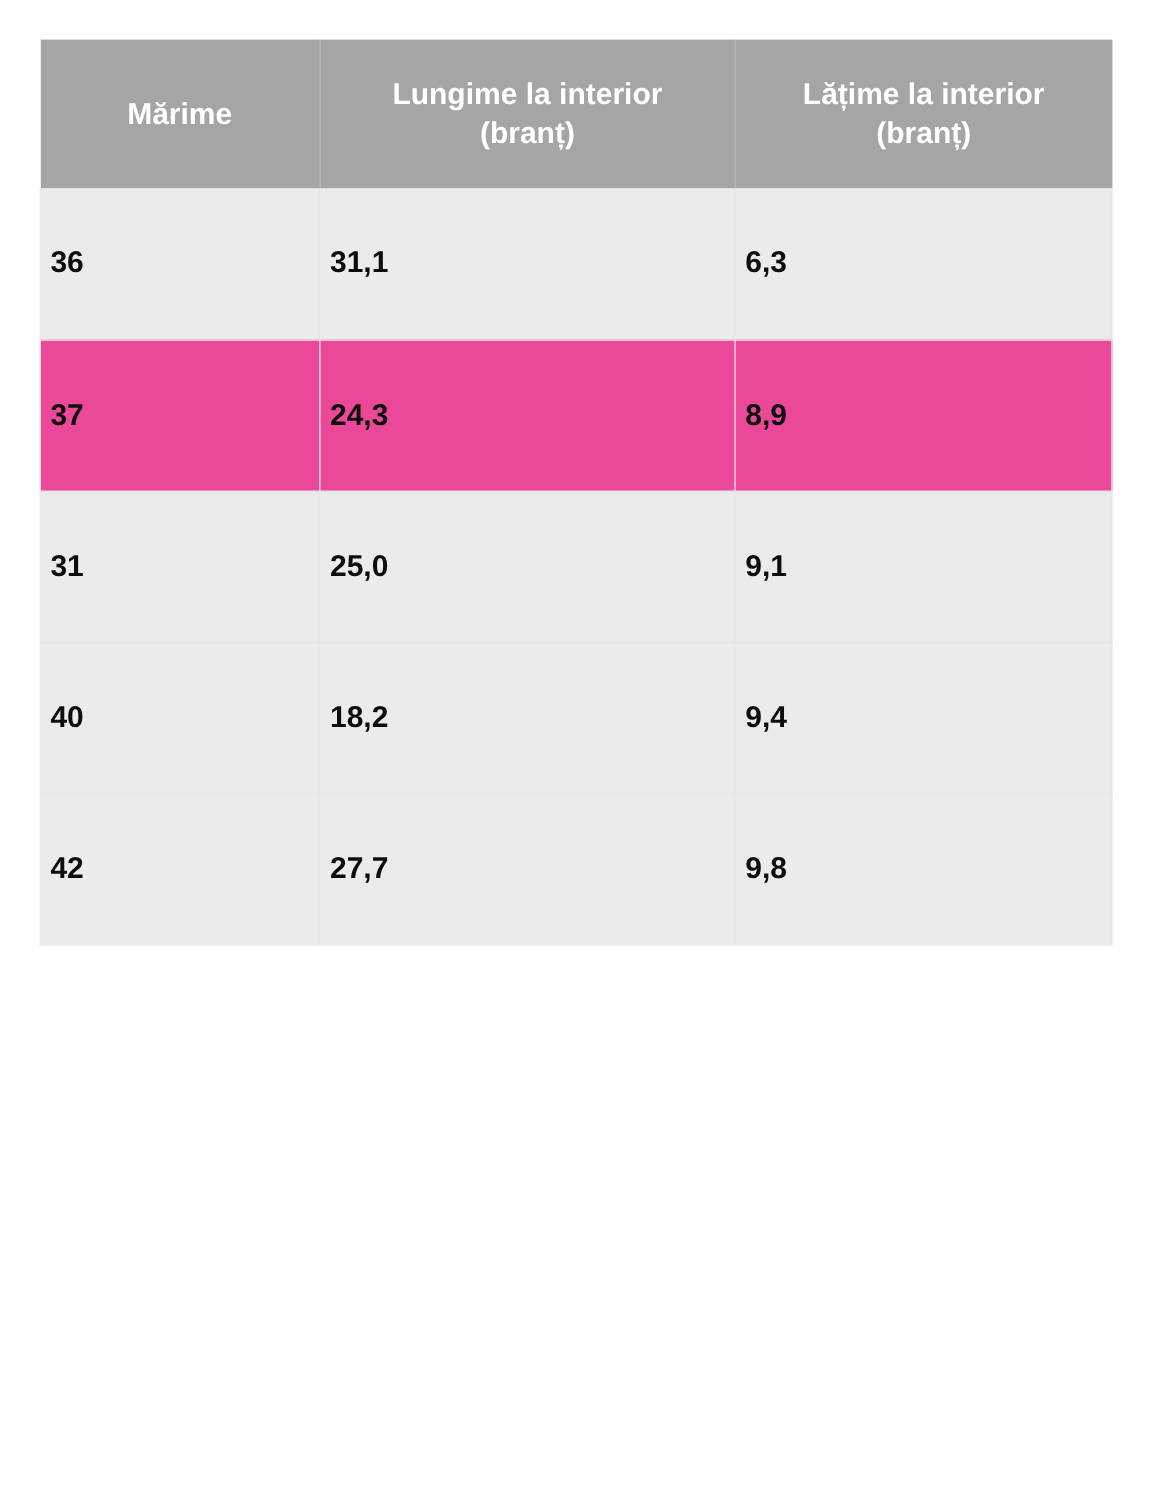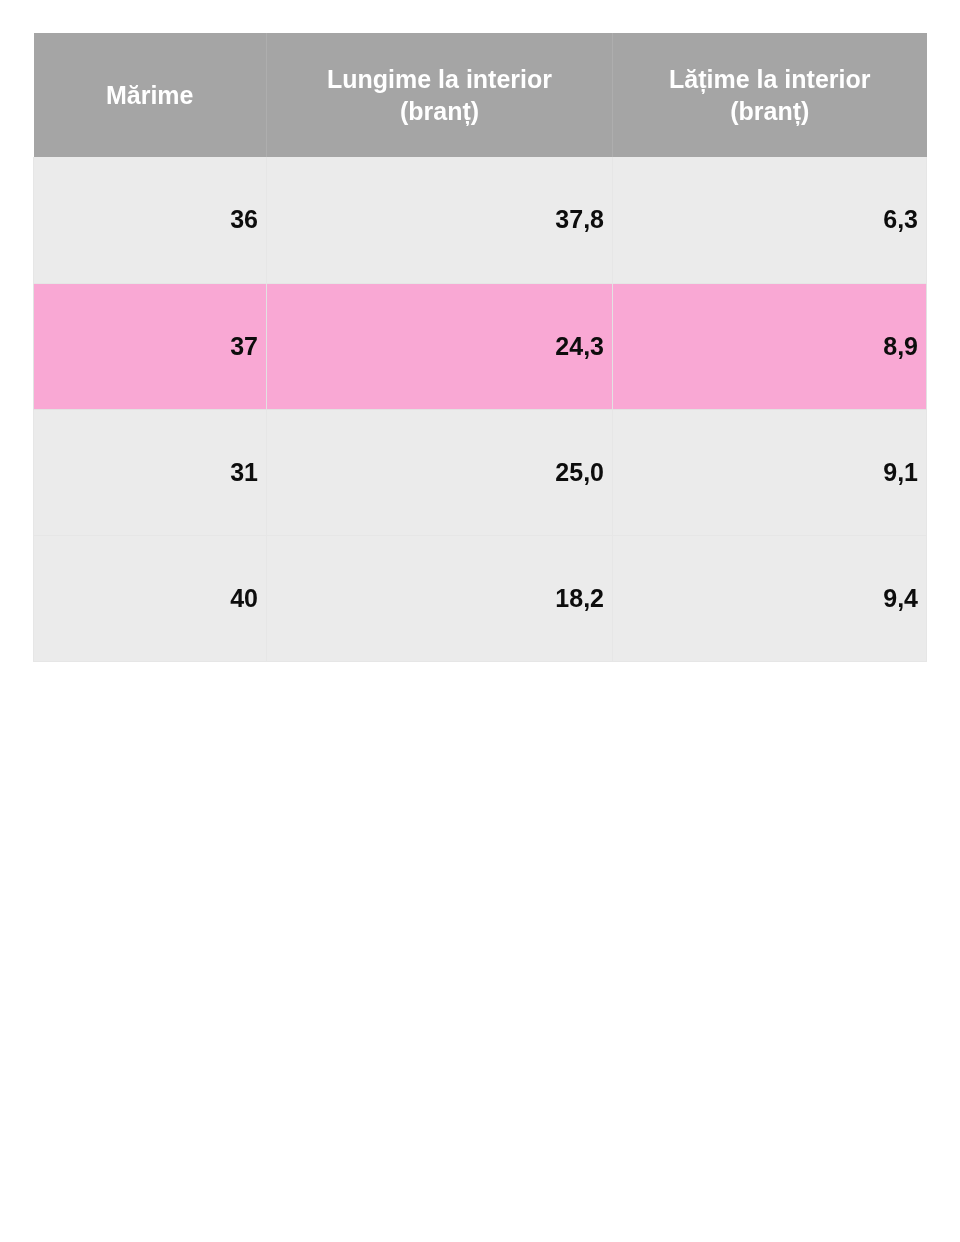--- a/index.html
+++ b/index.html
@@ -54,38 +54,38 @@
   #size-table thead th:last-child {
     border-right: none;
   }
 
   
   #size-table tbody td {
     height: 126px;
     font-size: 25px;
     font-weight: bold;
     color: #0D0D0D;
-    text-align: right;
+    text-align: left;
     vertical-align: middle;
     padding: 0 8px;
     box-sizing: border-box;
     border-left: 1px solid #E2E2E2;
     border-right: 1px solid #E2E2E2;
     border-bottom: 1px solid #E2E2E2;
     border-top: none;
   }
 
   #size-table tbody tr.band-shaded td {
     background: #EBEBEB;
     border-left-color: #E6E6E6;
     border-right-color: #E6E6E6;
     border-bottom-color: #E6E6E6;
   }
   #size-table tbody tr.band-plain td {
-    background: #f9a8d4;
+    background: #ec4899;
   }
 </style>
 </head>
 <body>
 
 <div id="page">
 
   <table id="size-table">
     <colgroup>
       <col class="c-size">
@@ -99,34 +99,39 @@
         <th>Lungime la interior
 (branț)</th>
         <th>Lățime la interior
 (branț)</th>
       </tr>
     </thead>
 
     <tbody>
       <tr class="band-shaded">
         <td>36</td>
-        <td>37,8</td>
+        <td>31,1</td>
         <td>6,3</td>
       </tr>
       <tr class="band-plain">
         <td>37</td>
         <td>24,3</td>
         <td>8,9</td>
       </tr>
       <tr class="band-shaded">
         <td>31</td>
         <td>25,0</td>
         <td>9,1</td>
       </tr>
       <tr class="band-shaded">
         <td>40</td>
         <td>18,2</td>
         <td>9,4</td>
       </tr>
+      <tr class="band-shaded">
+        <td>42</td>
+        <td>27,7</td>
+        <td>9,8</td>
+      </tr>
     </tbody>
   </table>
 
 </div>
 
 </body></html>

